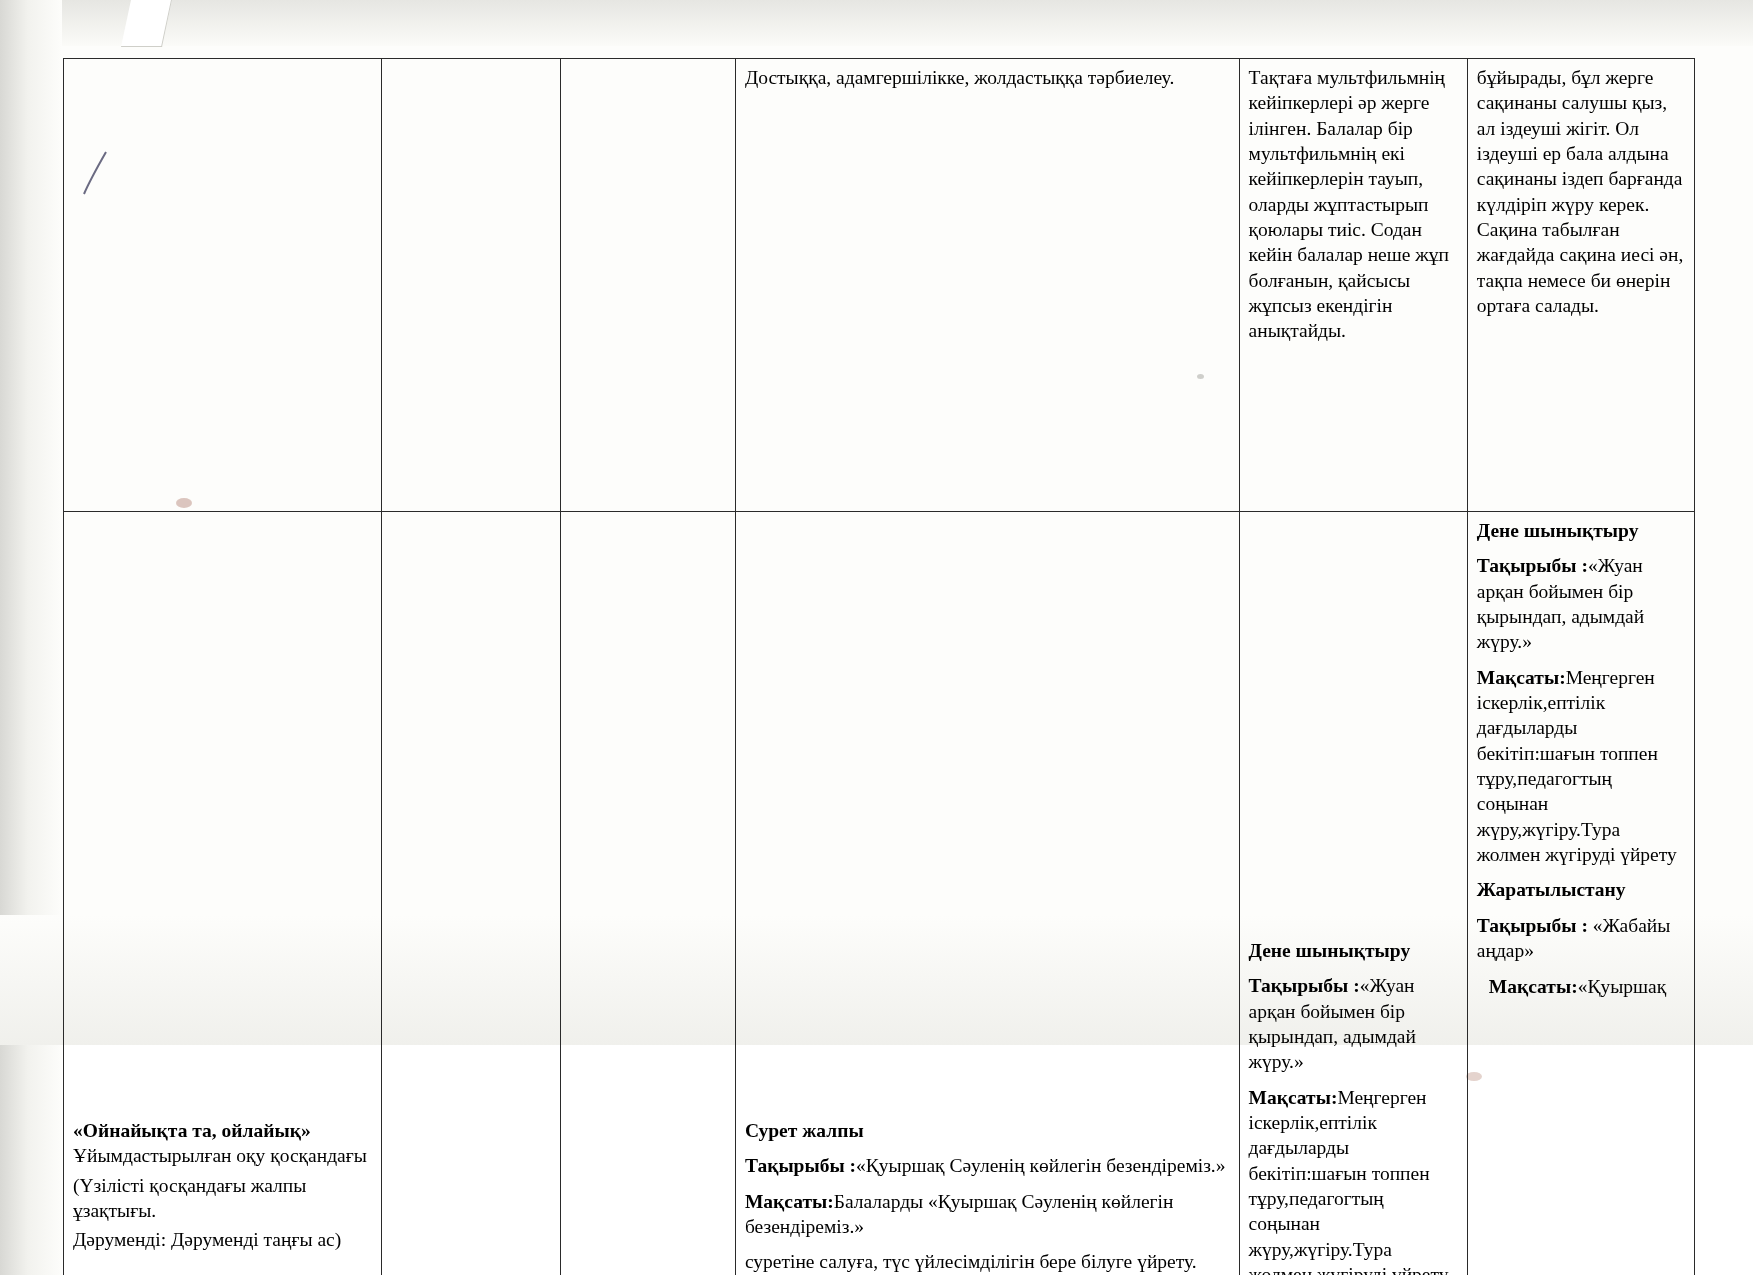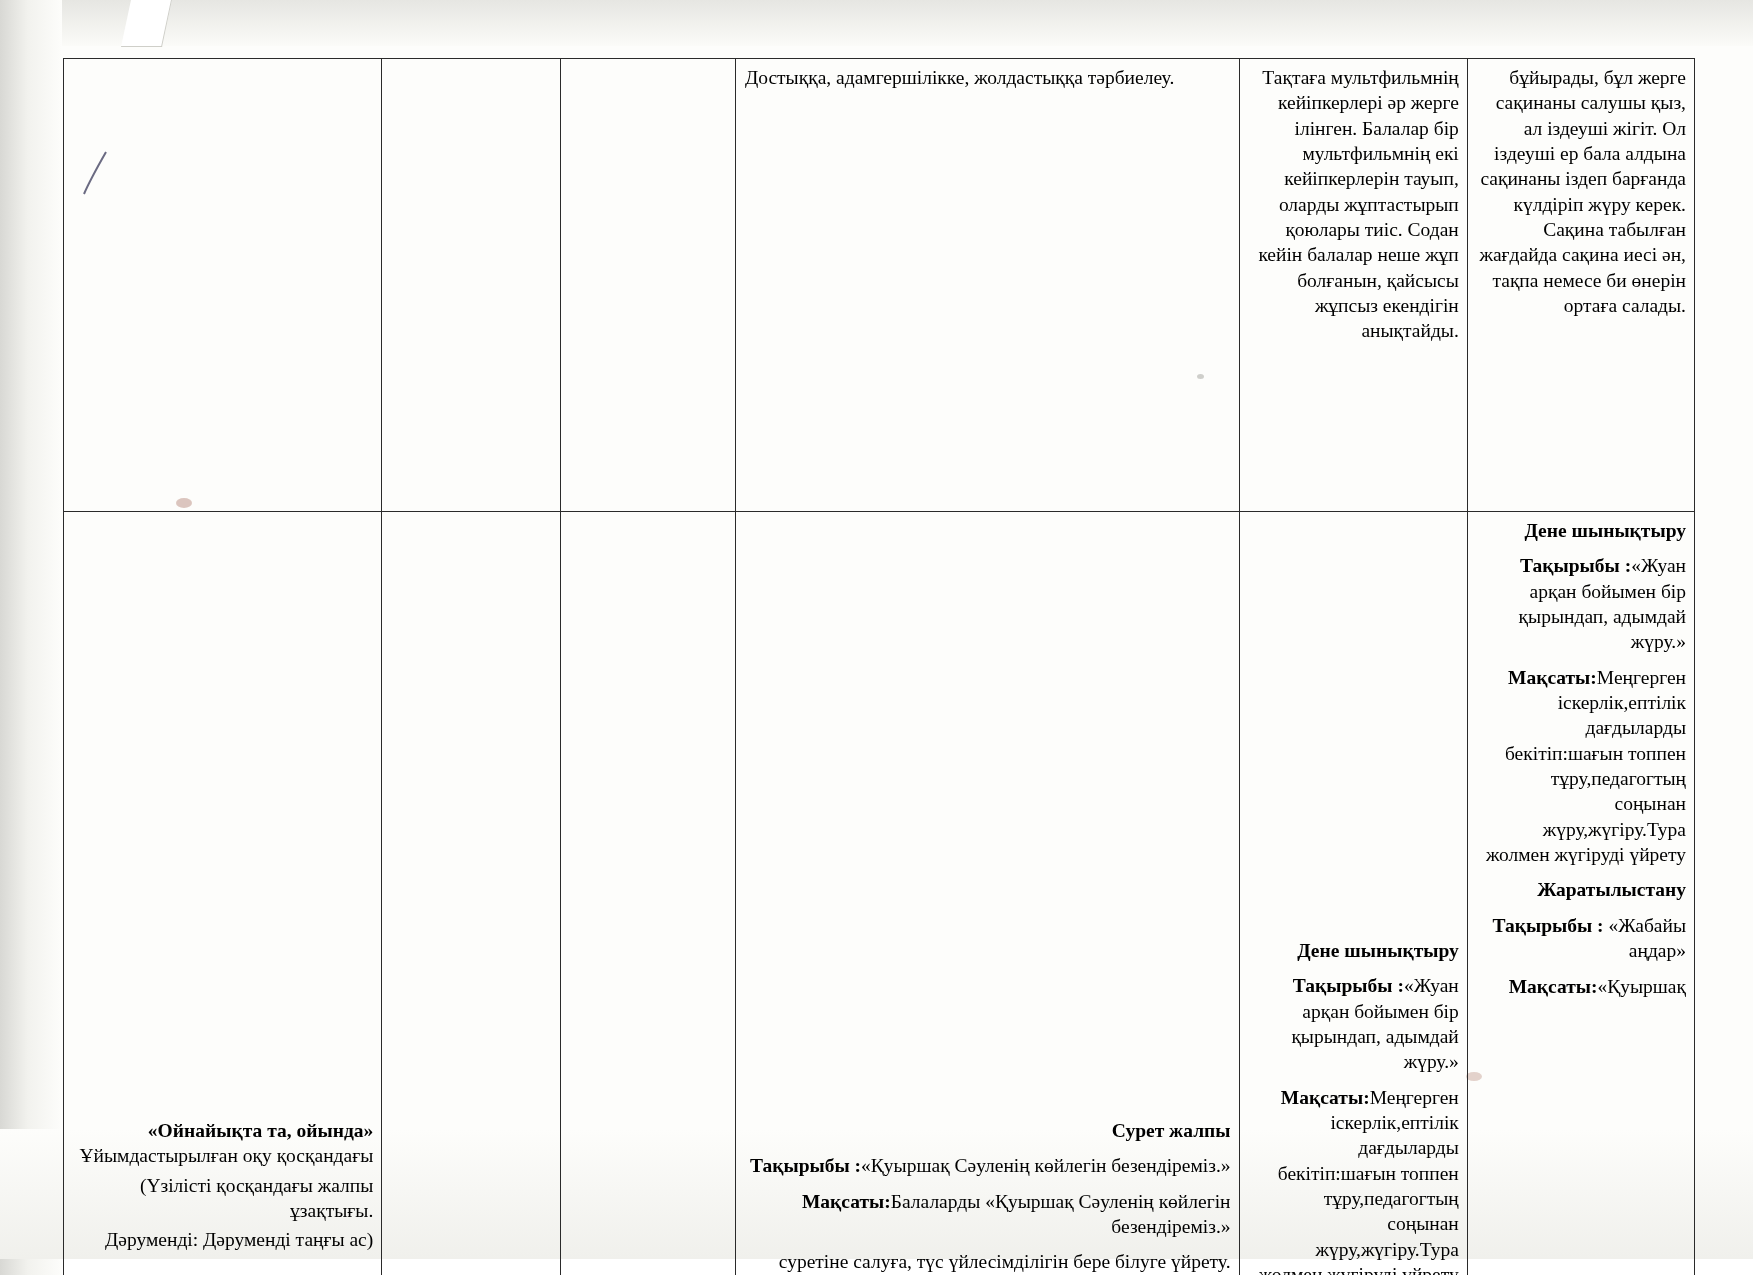--- a/index.html
+++ b/index.html
@@ -10,21 +10,21 @@
   body {
     width: 1753px;
     height: 1275px;
     overflow: hidden;
     font-family: "Liberation Serif", serif;
     color: #000000;
   }
   .page {
     position: relative;
     width: 1753px;
-    height: 1259px;
+    height: 1045px;
     background: #fdfdfb;
   }
   
   .scan-shade-left {
     position: absolute;
     left: 0; top: 0;
     width: 62px; height: 1275px;
     background: linear-gradient(to right, #d8d8d4 0%, #f2f2ee 45%, #fdfdfb 100%);
     pointer-events: none;
   }
@@ -103,21 +103,21 @@
   .col1 { width: 297px; }
   .col2 { width: 167px; }
   .col3 { width: 163px; }
   .col4 { width: 470px; }
   .col5 { width: 213px; }
   .col6 { width: 212px; }
 
   .row1 td { height: 440px; }
   .row2 td { height: 560px; }
 
-  p { margin: 0 0 10px 0; text-align: right; }
+  p { margin: 0 0 10px 0; }
   p:last-child { margin-bottom: 0; }
   b { font-weight: bold; }
   .tight { margin-bottom: 4px; }
   .justify { text-align: justify; }
   .indent-sm { padding-left: 12px; }
   .cell-narrow { line-height: 1.32; font-size: 19.5px; }
 </style>
 </head>
 <body>
 
@@ -157,21 +157,21 @@
         </td>
         <td class="cell-narrow">
           <p>бұйырады, бұл жерге сақинаны салушы қыз, ал іздеуші жігіт. Ол іздеуші ер бала алдына сақинаны іздеп барғанда күлдіріп жүру керек. Сақина табылған жағдайда сақина иесі ән, тақпа немесе би өнерін ортаға салады.</p>
         </td>
       </tr>
 
       <tr class="row2">
         <td>
           <div style="height:600px"></div>
           <p class="tight">
-            <b>«Ойнайықта  та,  ойында»</b><span> Ұйымдастырылған  оқу   қосқандағы</span>
+            <b>«Ойнайықта  та,  ойлайық»</b><span> Ұйымдастырылған  оқу   қосқандағы</span>
           </p>
           <p class="tight">(Үзілісті  қосқандағы   жалпы   ұзақтығы.</p>
           <p> Дәруменді: Дәруменді  таңғы ас)</p>
         </td>
         <td></td>
         <td></td>
         <td>
           <div style="height:600px"></div>
           <p><b>Сурет жалпы</b></p>
           <p>

